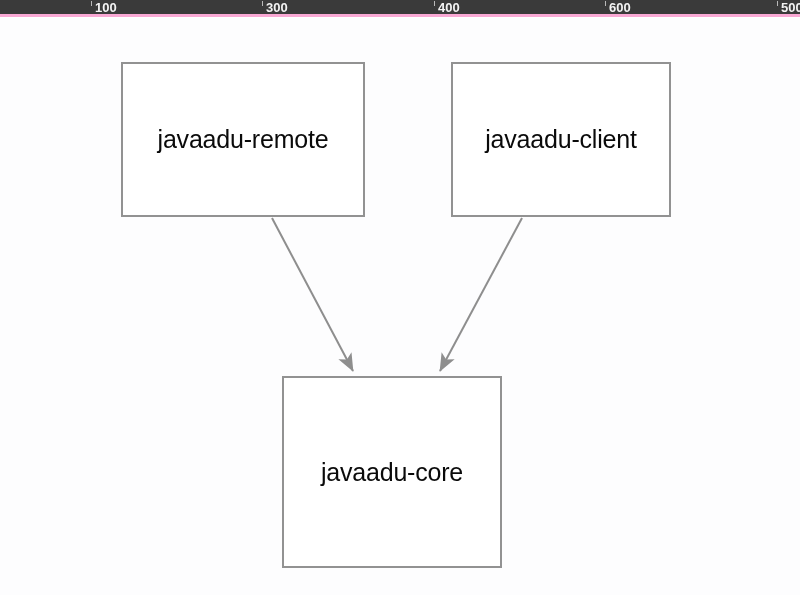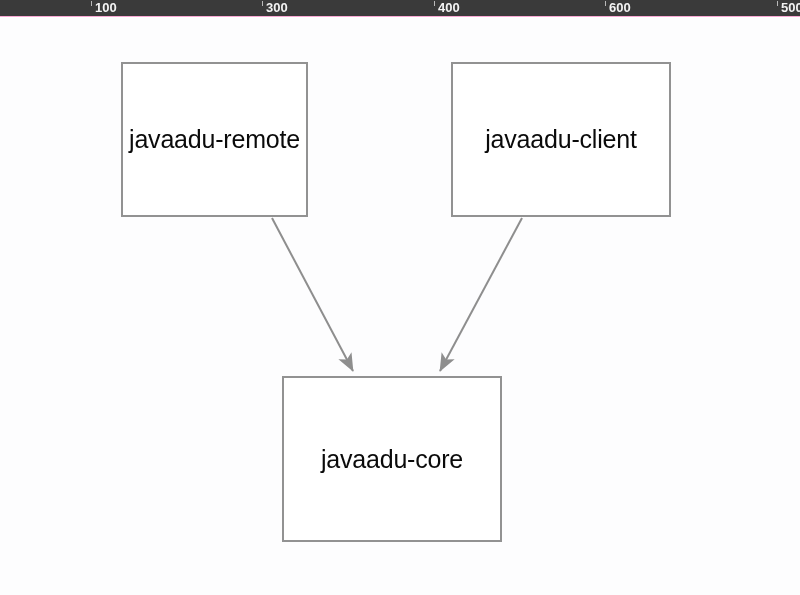--- a/index.html
+++ b/index.html
@@ -16,21 +16,21 @@
   }
 
   
   #ruler {
     position: absolute;
     left: 0;
     top: 0;
     width: 800px;
     height: 17px;
     background: #3a3a3a;
-    border-bottom: 1px solid #f9a8d4;
+    border-bottom: 3px solid #f9a8d4;
     box-sizing: border-box;
     overflow: hidden;
   }
   .ruler-mark {
     position: absolute;
     top: 0;
     height: 17px;
   }
   .ruler-tick {
     position: absolute;
@@ -73,23 +73,23 @@
     justify-content: center;
   }
   .node-label {
     font-family: "Liberation Sans", sans-serif;
     font-size: 25px;
     color: #0a0a0a;
     letter-spacing: -0.2px;
     white-space: nowrap;
   }
 
-  #node-remote { left: 121px; top: 44px;  width: 187px; height: 155px; }
+  #node-remote { left: 121px; top: 44px;  width: 244px; height: 155px; }
   #node-client { left: 451px; top: 44px;  width: 220px; height: 155px; }
-  #node-core   { left: 282px; top: 358px; width: 220px; height: 166px; align-items: center; }
+  #node-core   { left: 282px; top: 358px; width: 220px; height: 192px; align-items: center; }
 
   
   #edges {
     position: absolute;
     left: 0;
     top: 0;
     width: 800px;
     height: 577px;
     pointer-events: none;
   }

